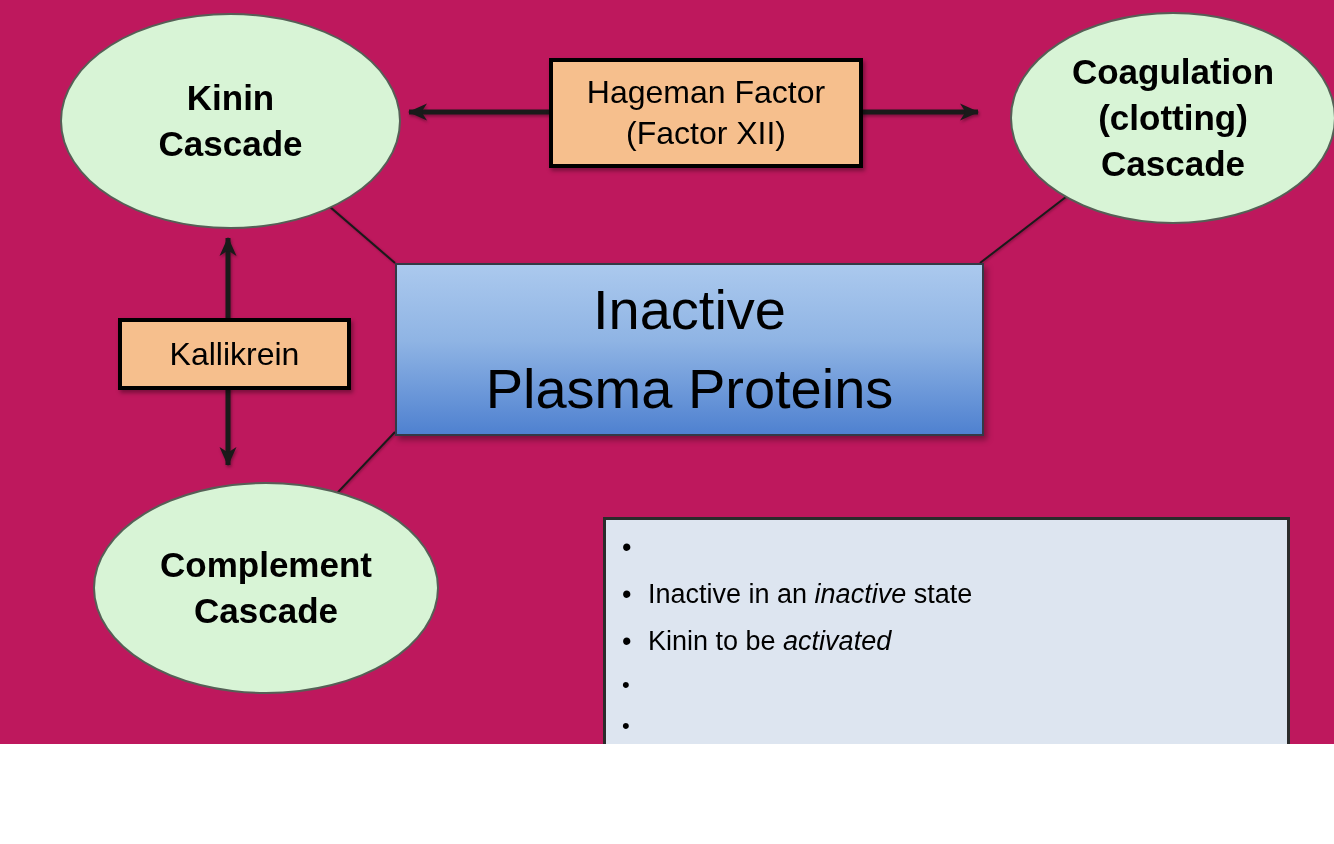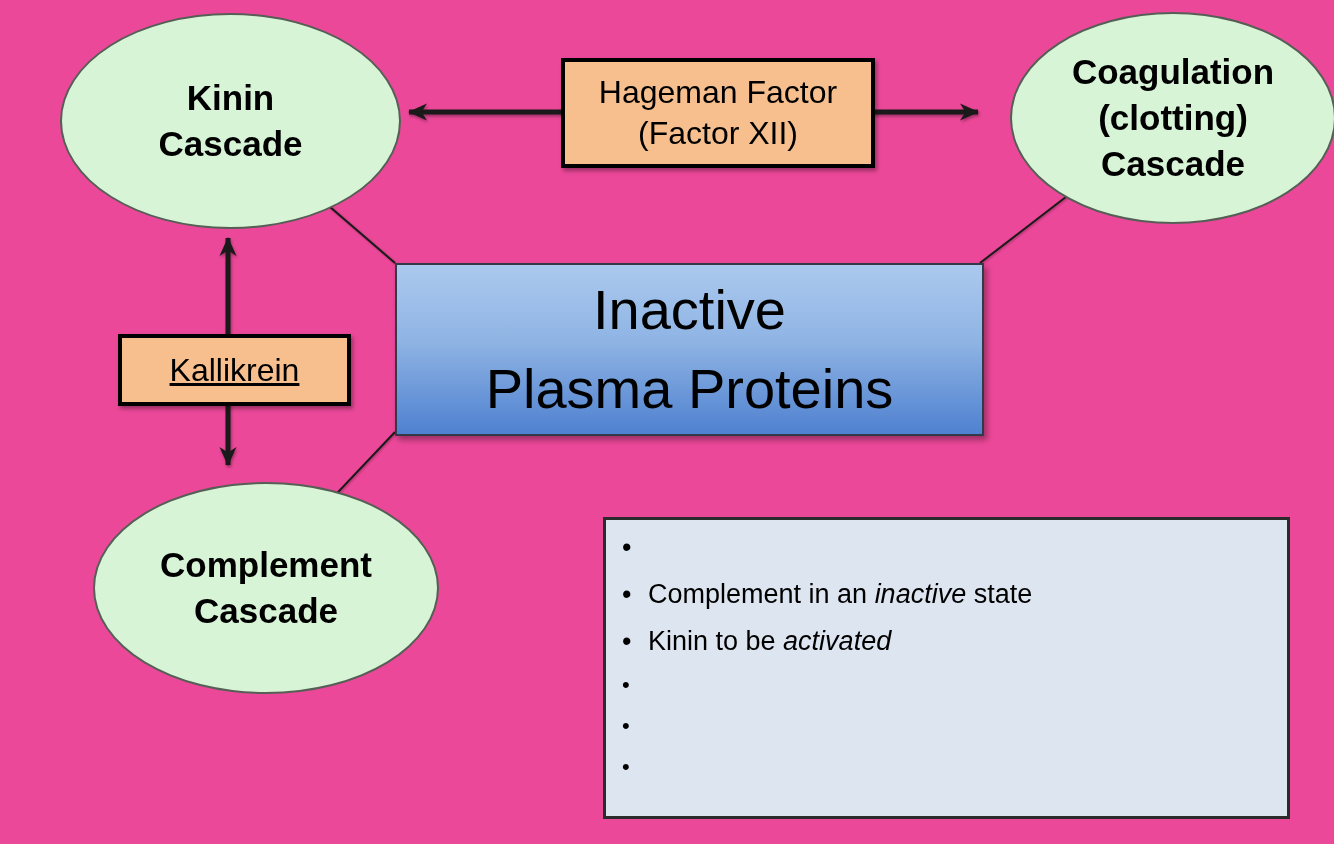--- a/index.html
+++ b/index.html
@@ -1,17 +1,17 @@
 <!DOCTYPE html>
 <html style="--node-green: #d8f4d6; --node-green-border: #565f56; --factor-orange: #f6bf8d; --factor-border: #000000; --plasma-blue-top: #abc9ee; --plasma-blue-bottom: #4f81d0; --plasma-border: #333a45; --notes-bg: #dde5f0; --notes-border: #2b2b2b; --line-color: #1a1a1a;"><head>
 <meta charset="utf-8">
 <style>
   html,body { margin:0; padding:0; background:#ffffff; }
   .stage {
-    position:relative; width:1334px; height:844px; background:#ec4899;
+    position:relative; width:1334px; height:744px; background:#be185d;
     overflow:hidden; font-family:"Liberation Sans", sans-serif; color:#000;
   }
   
   svg.connector-layer { position:absolute; left:0; top:0; width:1334px; height:844px; }
   .thin-line  { stroke:var(--line-color,#1a1a1a); stroke-width:2;   fill:none; filter:drop-shadow(1px 1.5px 1px rgba(0,0,0,.30)); }
   .arrow-line { stroke:var(--line-color,#1a1a1a); stroke-width:5;   fill:none; filter:drop-shadow(1px 2px 1.5px rgba(0,0,0,.35)); }
   .arrowhead  { fill:var(--line-color,#1a1a1a); }
 
   
   .ellipse {
@@ -27,22 +27,22 @@
 
   
   .factor-box {
     position:absolute;
     background:var(--factor-orange,#f6bf8d);
     border:4px solid var(--factor-border,#000);
     box-shadow:2px 3px 4px rgba(0,0,0,.35);
     display:flex; align-items:center; justify-content:center; text-align:center;
     font-size:32px; line-height:1.28; white-space:pre-line;
   }
-  .factor-hageman    { left:561px; top:58px;  width:306px; height:102px; }
-  .factor-kallikrein { left:118px; top:334px; width:225px; height:64px;text-decoration:underline;  }
+  .factor-hageman    { left:549px; top:58px;  width:306px; height:102px; }
+  .factor-kallikrein { left:118px; top:318px; width:225px; height:64px;  }
 
   
   .plasma-box {
     position:absolute; left:395px; top:263px; width:585px; height:169px;
     background:linear-gradient(to bottom, var(--plasma-blue-top,#abc9ee) 0%, #8fb4e4 45%, var(--plasma-blue-bottom,#4f81d0) 100%);
     border:2px solid var(--plasma-border,#333a45);
     box-shadow:3px 4px 6px rgba(0,0,0,.35);
     display:flex; align-items:center; justify-content:center; text-align:center;
     font-size:56px; line-height:1.4; white-space:pre-line;
   }
@@ -112,21 +112,21 @@
 Plasma Proteins</span>
   </div>
 
   <div class="notes-box">
     <ul class="notes-list">
         <li class="large">
           <span class="bullet-dot">•</span>
         </li>
         <li class="large">
           <span class="bullet-dot">•</span>
-          <span><span>Complement in an </span><em>inactive</em><span> state</span></span>
+          <span><span>Inactive in an </span><em>inactive</em><span> state</span></span>
         </li>
         <li class="large">
           <span class="bullet-dot">•</span>
           <span><span>Kinin to be </span><em>activated</em></span>
         </li>
         <li class="small">
           <span class="bullet-dot">•</span>
         </li>
         <li class="small">
           <span class="bullet-dot">•</span>

